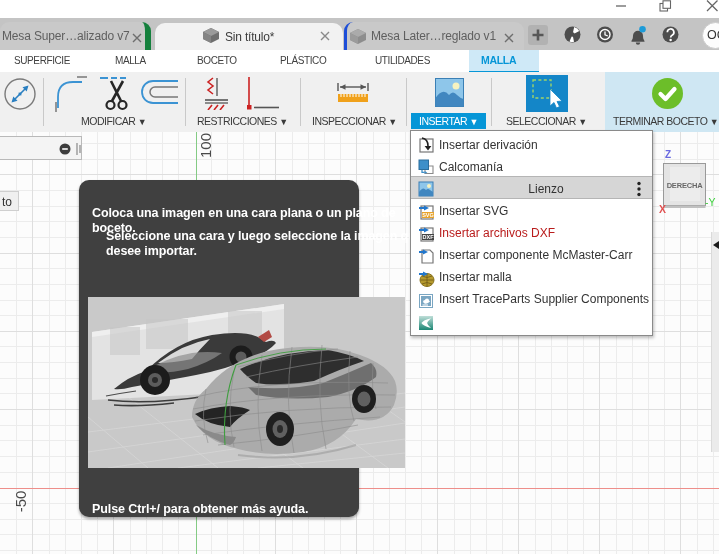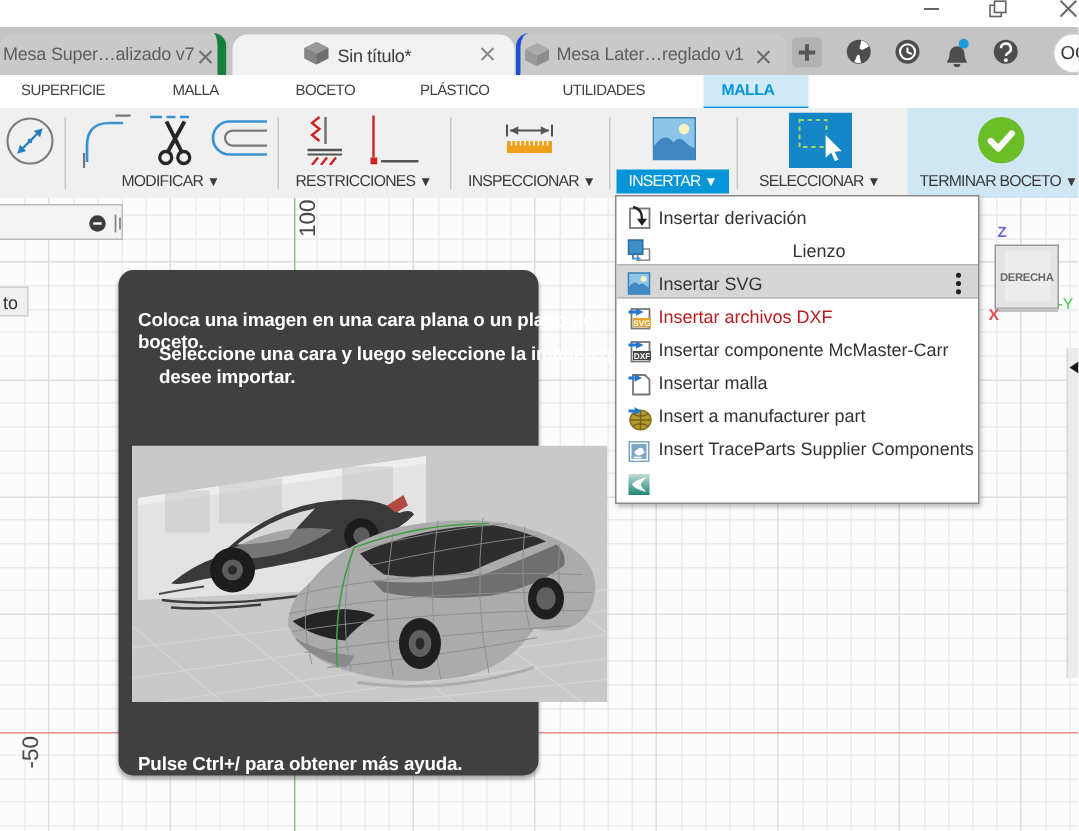--- a/index.html
+++ b/index.html
@@ -326,26 +326,26 @@
         <stop offset="0" stop-color="#bfded8"></stop>
             <stop offset="1" stop-color="#1b8674"></stop>
       </linearGradient>
         </defs>
       <rect x="1" y="1" width="14" height="14" fill="url(#tg)"></rect>
       <path d="M13 3.2 C8 4.4 4.6 6 3.4 8 C4.6 10 8 11.8 13 13 C10.4 10.6 9.2 9 9.2 8.1 C9.2 7.2 10.4 5.6 13 3.2 Z" fill="#fff"></path>
     </g>
   </svg>
   <div class="abs" style="left:28px;top:3px;width:214px;">
     <div style="height:22px;line-height:22px;font-size:12px;color:#333;white-space:nowrap;">Insertar derivación</div>
+    <div style="height:22px;line-height:22px;font-size:12px;color:#333;white-space:nowrap;">Calcomanía</div>
     <div style="height:22px;line-height:22px;font-size:12px;color:#333;white-space:nowrap;text-align:center;">Lienzo</div>
     <div style="height:22px;line-height:22px;font-size:12px;color:#333;white-space:nowrap;">Insertar SVG</div>
     <div style="height:22px;line-height:22px;font-size:12px;color:#b91c1c;white-space:nowrap;">Insertar archivos DXF</div>
     <div style="height:22px;line-height:22px;font-size:12px;color:#333;white-space:nowrap;">Insertar componente McMaster-Carr</div>
     <div style="height:22px;line-height:22px;font-size:12px;color:#333;white-space:nowrap;">Insertar malla</div>
-    <div style="height:22px;line-height:22px;font-size:12px;color:#333;white-space:nowrap;">Insert a manufacturer part</div>
     <div style="height:22px;line-height:22px;font-size:12px;color:#333;white-space:nowrap;">Insert TraceParts Supplier Components</div>
   </div>
   <svg class="abs" style="left:225px;top:50px;" width="6" height="16">
     <circle cx="3" cy="2.5" r="1.7" fill="#222"></circle>
       <circle cx="3" cy="8" r="1.7" fill="#222"></circle>
       <circle cx="3" cy="13.5" r="1.7" fill="#222"></circle>
   </svg>
 </div>
 
 </body></html>

